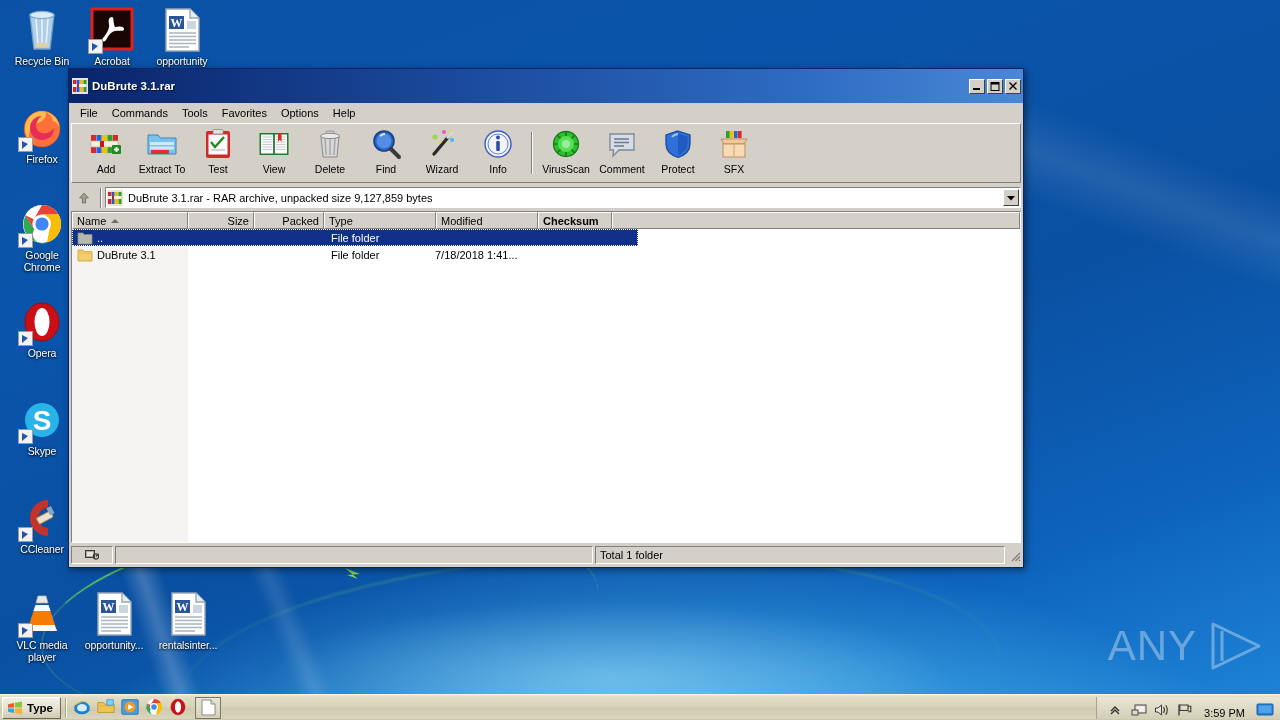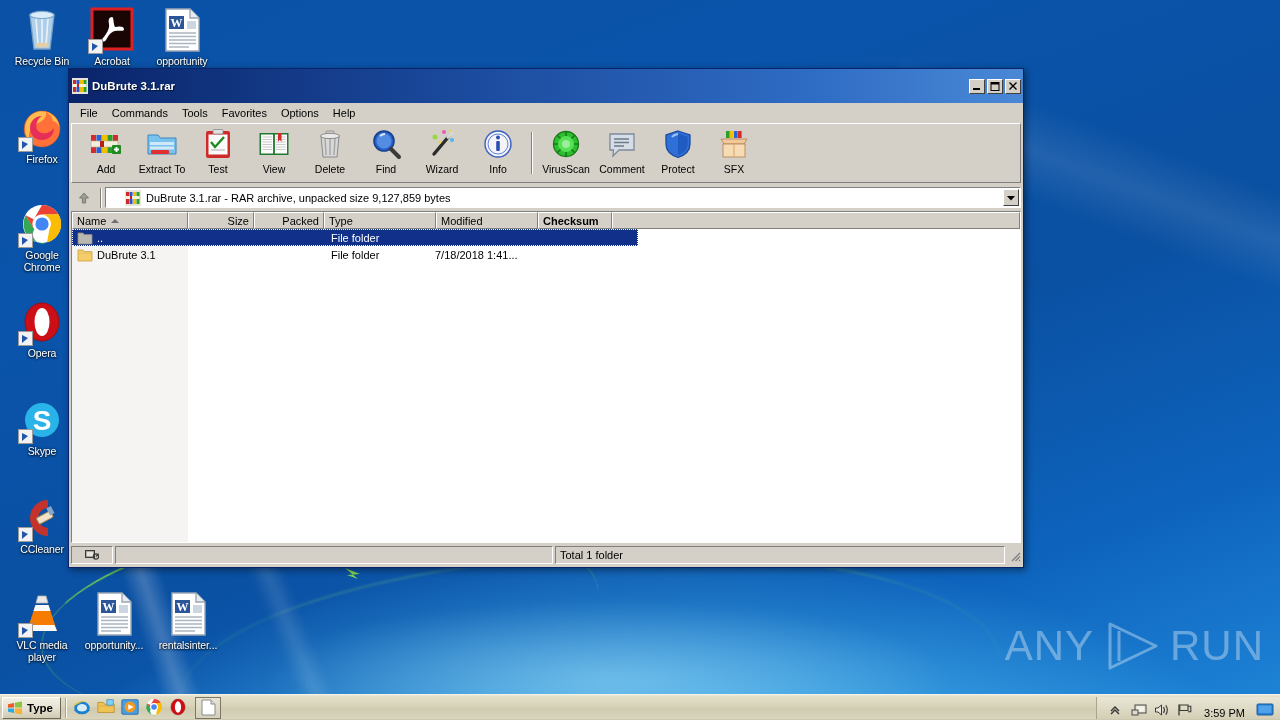--- a/index.html
+++ b/index.html
@@ -174,21 +174,21 @@
     display: flex; align-items: center; justify-content: center;
     cursor: default;
   }
   #addrsep { width: 2px; height: 20px; border-left: 1px solid #808080; border-right: 1px solid #ffffff; margin: 0 3px; }
   #addrfield {
     flex: 1 1 auto; height: 21px;
     background: #ffffff;
     border: 1px solid #808080;
     border-right-color: #ffffff; border-bottom-color: #ffffff;
     display: flex; align-items: center;
-    padding-left: 19px;
+    padding-left: 1px;
     position: relative;
   }
   #addrfield .fic { width: 16px; height: 16px; flex: 0 0 16px; margin-right: 5px; }
   #addrfield .atxt { font-size: 11px; color: #000; white-space: nowrap; }
   #addrdrop {
     position: absolute; right: 1px; top: 1px;
     width: 16px; height: 17px;
     background: #d4d0c8;
     border: 1px solid #ffffff;
     border-right-color: #404040; border-bottom-color: #404040;
@@ -262,21 +262,21 @@
     height: 18px;
     border: 1px solid #808080;
     border-right-color: #ffffff; border-bottom-color: #ffffff;
     background: #d4d0c8;
     display: flex; align-items: center;
     font-size: 11px; color: #000;
     padding: 0 4px;
   }
   #sp1 { width: 42px; justify-content: center; gap: 2px; }
   #sp2 { flex: 1 1 auto; margin-left: 2px; }
-  #sp3 { width: 450px; margin-left: 2px; text-align: right; }
+  #sp3 { width: 410px; margin-left: 2px; text-align: right; }
   #grip { width: 14px; height: 14px; margin-left: 2px; position: relative; }
 
   
   #taskbar {
     position: absolute; left: 0; bottom: 0;
     width: 1280px; height: 26px;
     background: linear-gradient(to bottom, #ece9d8 0%, #e3dfc8 6%, #d7d3b8 45%, #cfcab0 55%, #d9d5bd 94%, #c6c2aa 100%);
     border-top: 1px solid #f4f2e6;
     display: flex; align-items: center;
   }
@@ -447,21 +447,20 @@
         <div class="lbl" style="white-space: pre-line;">rentalsinter...</div>
       </div>
     </div>
 
   <div id="watermark">
     <span class="wt">ANY</span>
     <svg width="58" height="52" viewBox="0 0 58 52">
       <path d="M7 4 L53 26 L7 48 Z" fill="none" stroke="#d9e9f7" stroke-width="3" stroke-linejoin="round"></path>
       <path d="M16 11 L16 41" fill="none" stroke="#d9e9f7" stroke-width="3"></path>
     </svg>
-    <span class="wt">RUN</span>
   </div>
 
   <div id="winrar">
 
     <div id="titlebar">
       <svg class="ticon" viewBox="0 0 16 16">
         <rect x="0" y="0" width="16" height="16" fill="#e8e4d8"></rect>
         <rect x="1" y="2" width="3" height="12" fill="#cf2a2a"></rect>
         <rect x="4.5" y="2" width="3" height="12" fill="#2a54cf"></rect>
         <rect x="8" y="2" width="3" height="12" fill="#f0c000"></rect>

